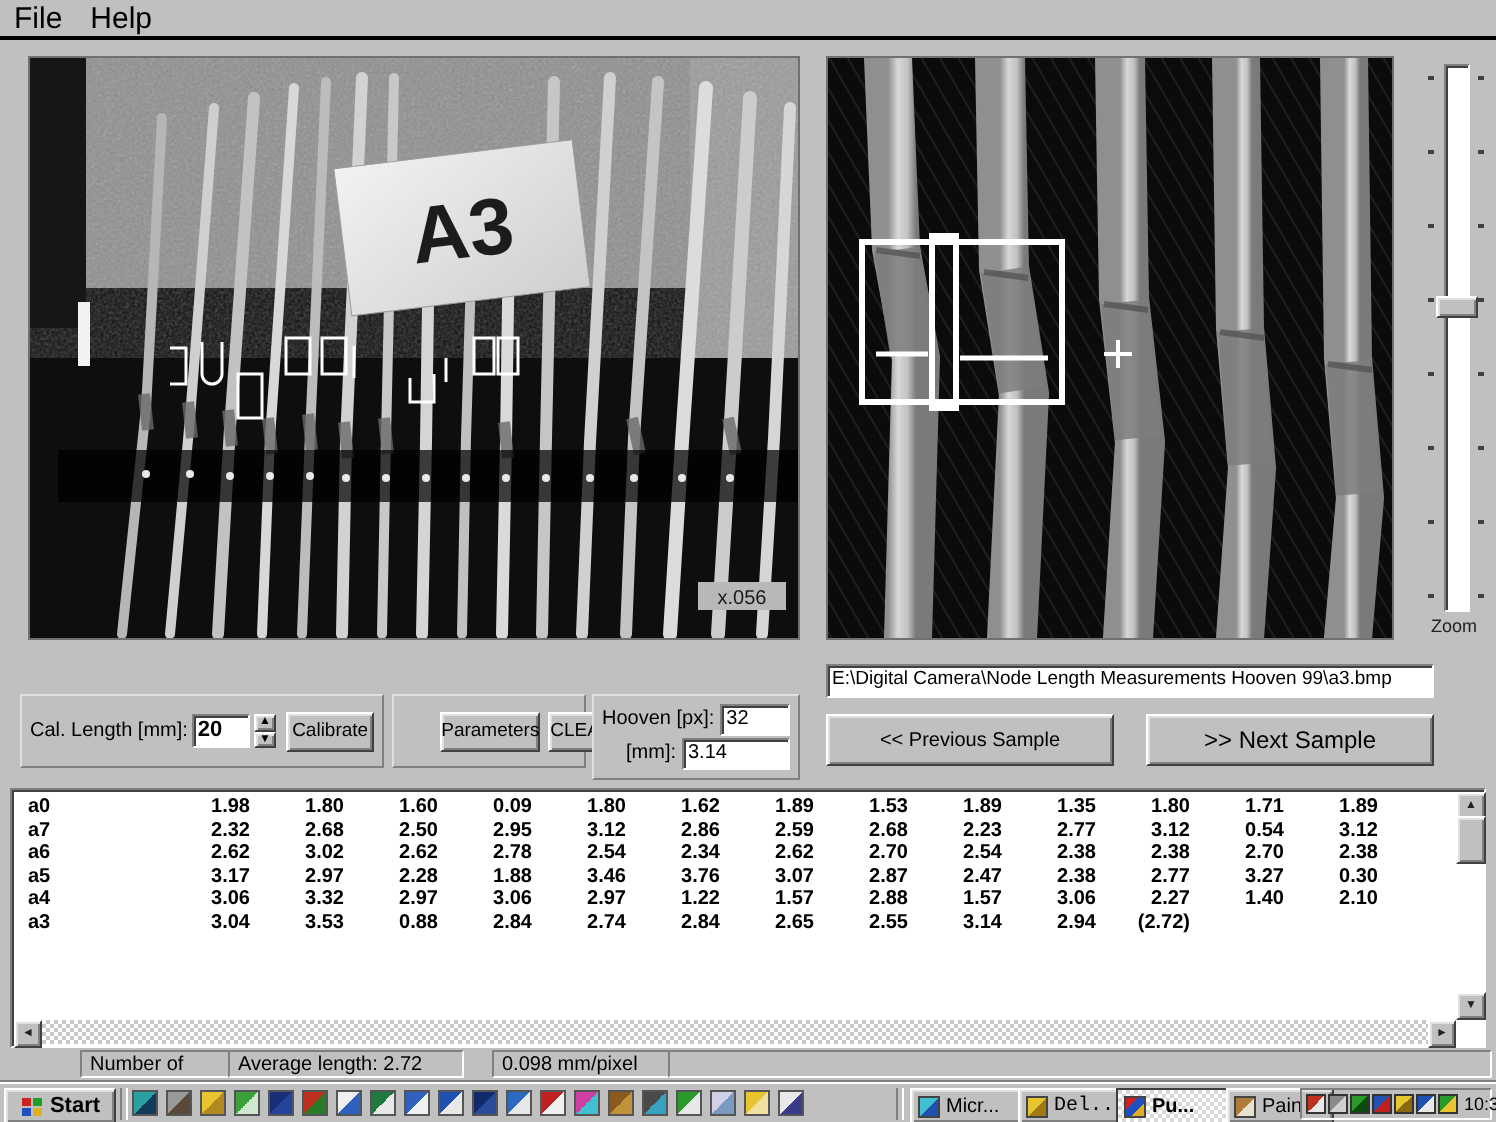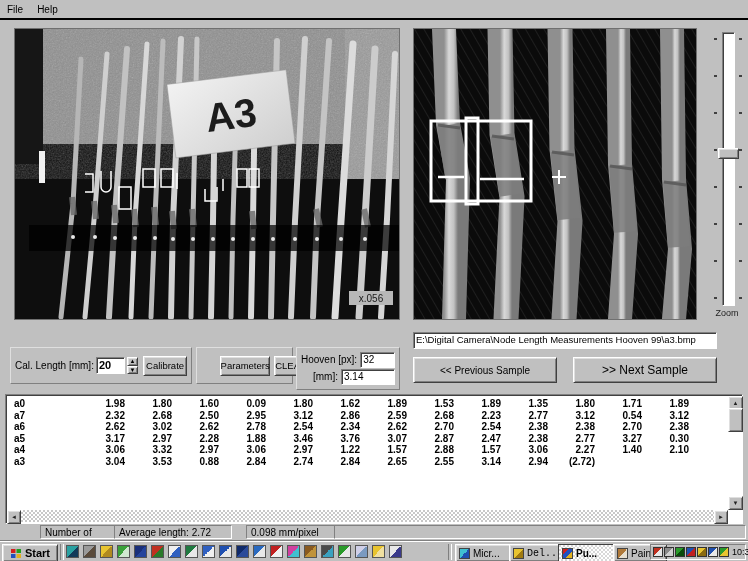--- a/index.html
+++ b/index.html
@@ -10,21 +10,21 @@
   }
   
   .raised{background:#c0c0c0;border:1px solid;border-color:#ffffff #404040 #404040 #ffffff;box-shadow:inset 1px 1px 0 #dfdfdf,inset -1px -1px 0 #808080;}
   .raised-thin{background:#c0c0c0;border:1px solid;border-color:#dfdfdf #808080 #808080 #dfdfdf;}
   .sunken-panel{border:1px solid;border-color:#808080 #ffffff #ffffff #808080;}
   .btn{background:#c0c0c0;border:1px solid;border-color:#ffffff #404040 #404040 #ffffff;box-shadow:inset 1px 1px 0 #dfdfdf,inset -1px -1px 0 #808080;display:flex;align-items:center;justify-content:center;font-size:10px;cursor:default;}
   .abs{position:absolute;}
   .checker{background-color:#cfcfcf;background-image:conic-gradient(#ffffff 25%,#c8c8c8 0 50%,#ffffff 0 75%,#c8c8c8 0);background-size:4px 4px;}
   
   #menubar{position:absolute;top:0;left:0;width:748px;height:18px;background:#c0c0c0;border-bottom:2px solid #000;display:flex;align-items:center;}
-  .menu-item{font-size:10px;padding:1px 7px;}
+  .menu-item{font-size:15px;padding:1px 7px;}
   
   #left-image{position:absolute;left:14px;top:28px;width:384px;height:290px;border:1px solid #707070;}
   #right-image{position:absolute;left:413px;top:28px;width:282px;height:290px;border:1px solid #707070;}
   
   #zoom-box{position:absolute;left:708px;top:30px;width:38px;height:292px;}
   #zoom-track{position:absolute;left:14px;top:2px;width:11px;height:272px;background:#fff;border:1px solid;border-color:#808080 #fff #fff #808080;box-shadow:inset 1px 1px 0 #404040;}
   .zoom-ticks{position:absolute;top:8px;width:3px;height:262px;background-image:repeating-linear-gradient(#404040 0 2px,transparent 2px 37px);}
   #zoom-thumb{position:absolute;left:10px;top:118px;width:19px;height:9px;}
   #zoom-label{position:absolute;left:0;top:278px;width:38px;text-align:center;font-size:9px;color:#222;}
   

